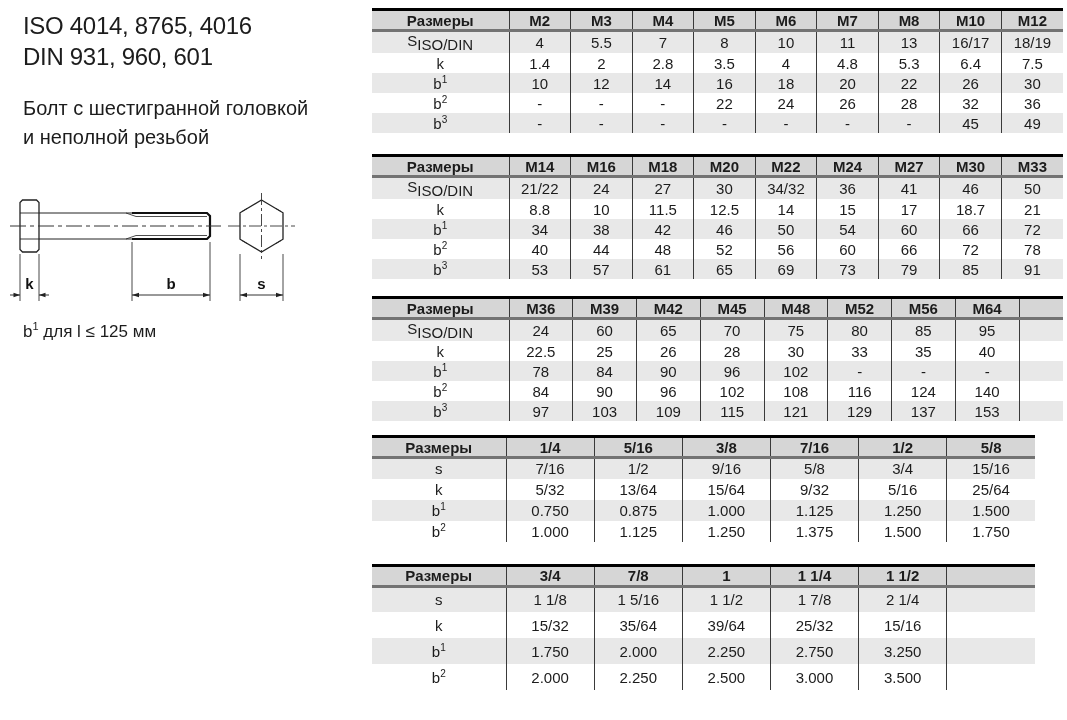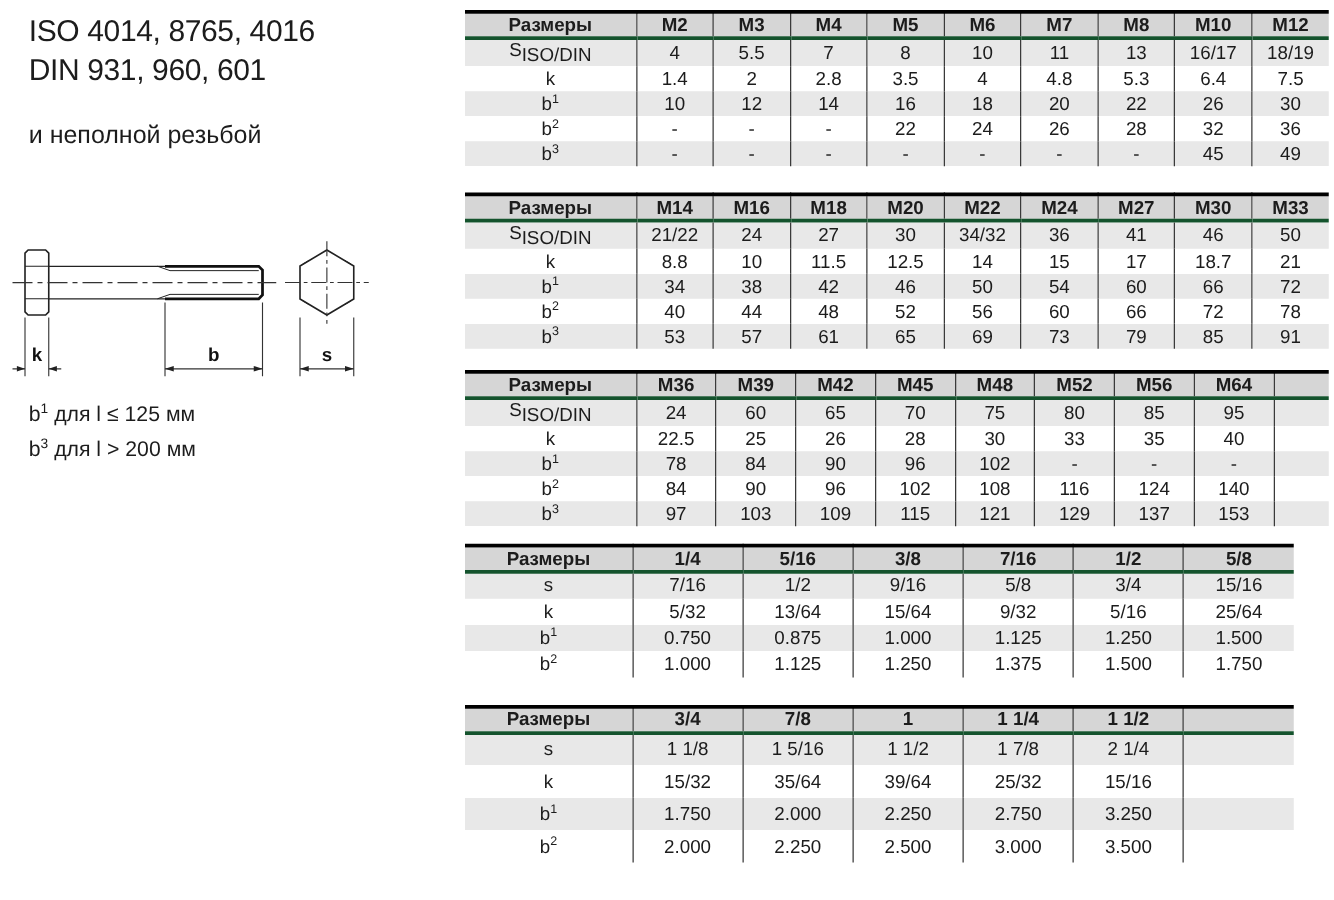--- a/index.html
+++ b/index.html
@@ -37,21 +37,21 @@
     font-size:15px;color:var(--text);
   }
   .dim-table th,.dim-table td{
     text-align:center;vertical-align:middle;padding:0;
     border-left:1px solid var(--grid-line);
     overflow:hidden;white-space:nowrap;
   }
   .dim-table th:first-child,.dim-table td:first-child{border-left:none;}
   .dim-table thead th{
     background:var(--header-bg);
-    border-bottom:3px solid #14532d;
+    border-bottom:3px solid #737373;
     font-weight:bold;height:21px;
   }
   .dim-table tbody td{height:20px;background:#ffffff;}
   #t4 .dim-table tbody td{height:21px;}
   #t5 .dim-table tbody td{height:26px;}
   .dim-table tr.stripe td{background:var(--stripe-bg);}
   .dim-table col.c-label{width:137px;}
   .tbl.imp .dim-table col.c-label{width:134px;}
   #t3 .dim-table col:last-child{width:44px;}
   .lbl sub{font-size:15px;letter-spacing:0;}
@@ -59,20 +59,21 @@
 </style>
 </head>
 <body>
 
 <div class="title-block">
   <div>ISO 4014, 8765, 4016</div>
   <div>DIN 931, 960, 601</div>
 </div>
 
 <div class="subtitle">
+  <div>Болт с шестигранной головкой</div>
   <div>и неполной резьбой</div>
 </div>
 
 <div class="drawing">
   <svg width="300" height="122" viewBox="0 0 300 122">
 
     <g>
       <polygon points="14.5,8 28.5,8 31,10.5 31,57.5 28.5,60 14.5,60 12,57.5 12,10.5" fill="none" stroke="#222" stroke-width="1.3"></polygon>
       <line x1="12" y1="21" x2="31" y2="21" stroke="#222" stroke-width="0.9"></line>
       <line x1="12" y1="47" x2="31" y2="47" stroke="#222" stroke-width="0.9"></line>
@@ -128,21 +129,20 @@
       <line x1="232" y1="103" x2="275" y2="103" stroke="#333" stroke-width="1"></line>
       <polygon points="232,103 239,100.8 239,105.2" fill="#222"></polygon>
       <polygon points="275,103 268,100.8 268,105.2" fill="#222"></polygon>
       <text class="dim-label" x="253.5" y="97" text-anchor="middle">s</text>
     </g>
   </svg>
 </div>
 
 <div class="footnotes">
     <div class="footnote">b<sup>1</sup> для l ≤ 125 мм</div>
-    <div class="footnote">b<sup>3</sup> для l &gt; 200 мм</div>
   </div>
 
 <div class="tables-col">
   <div id="t1" class="tbl metric">
       <table class="dim-table">
         <colgroup>
           <col class="c-label">
           <col>
           <col>
           <col>

